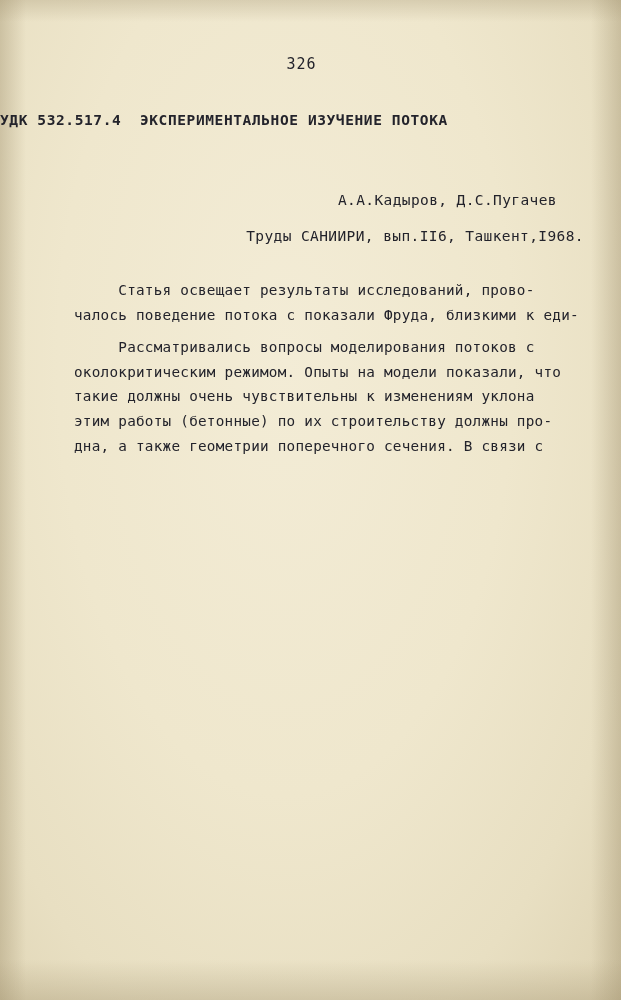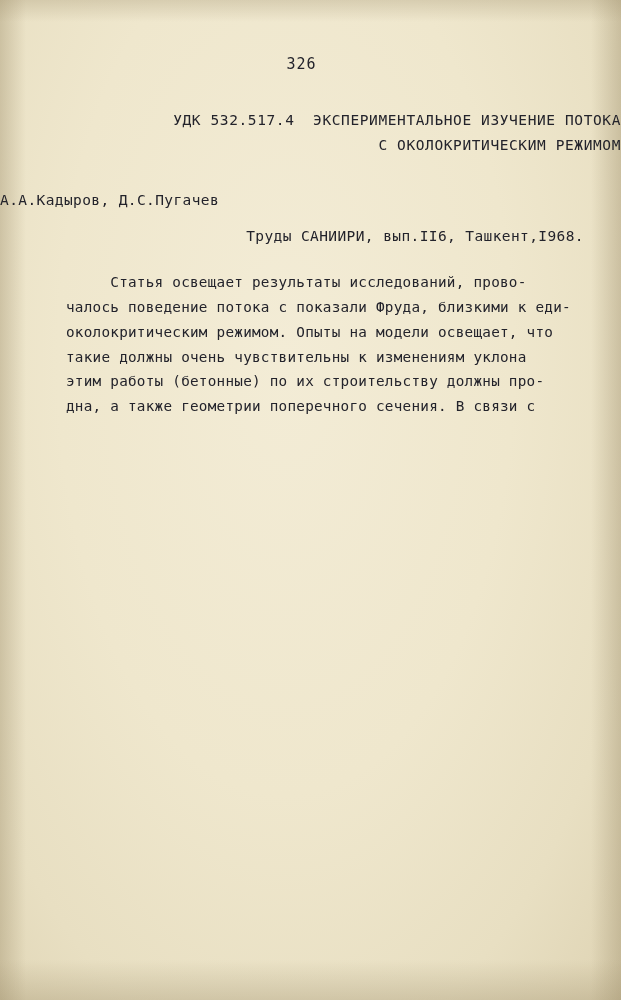--- a/index.html
+++ b/index.html
@@ -61,36 +61,38 @@
     font-size: 15px;
     letter-spacing: 1px;
     color: #23232b;
   }
 
   .title-block {
     position: absolute;
     top: 108px;
     left: 0;
     right: 0;
-    text-align: right;
+    text-align: left;
     font-size: 14.5px;
     line-height: 25px;
     letter-spacing: 0.6px;
     color: #23232b;
+    font-weight: bold;
   }
   .title-line {
     display: block;
     white-space: pre;
   }
 
   .authors {
     position: absolute;
     top: 192px;
     left: 0;
     right: 64px;
+    text-align: right;
     font-size: 14.5px;
     letter-spacing: 0.4px;
     color: #23232b;
   }
 
   .source {
     position: absolute;
     top: 228px;
     left: 0;
     right: 37px;
@@ -104,21 +106,21 @@
     position: absolute;
     top: 270px;
     left: 66px;
     width: 492px;
     font-size: 14.3px;
     line-height: 24.6px;
     letter-spacing: 0.25px;
     color: #23232b;
   }
   .abstract p {
-    margin: 0;
+    margin: 8px;
   }
   .abstract p + p {
     margin-top: 1px;
   }
   .abstract .ln {
     display: block;
     white-space: pre;
   }
 </style>
 </head>
@@ -129,33 +131,33 @@
 <div class="paper-edge-right"></div>
 <div class="paper-edge-top"></div>
 <div class="paper-edge-bottom"></div>
 
 <div class="content">
 
   <div class="page-number">326</div>
 
   <div class="title-block">
     <span class="title-line">УДК 532.517.4  ЭКСПЕРИМЕНТАЛЬНОЕ ИЗУЧЕНИЕ ПОТОКА</span>
-    <span class="title-line">С ОКОЛОКРИТИЧЕСКИМ РЕЖИМОМ</span>
   </div>
 
   <div class="authors">А.А.Кадыров,  Д.С.Пугачев</div>
 
   <div class="source">Труды САНИИРИ, вып.II6,  Ташкент,I968.</div>
 
   <div class="abstract">
     <p>
       <span class="ln">     Статья освещает результаты исследований, прово-</span>
       <span class="ln">чалось поведение потока с показали Фруда, близкими к еди-</span>
     </p>
     <p>
-      <span class="ln">околокритическим режимом. Опыты на модели освещает, что</span>
+      <span class="ln">     Рассматривались вопросы моделирования потоков с</span>
+      <span class="ln">околокритическим режимом. Опыты на модели показали, что</span>
       <span class="ln">такие должны очень чувствительны к изменениям уклона</span>
       <span class="ln">этим работы (бетонные) по их строительству должны про-</span>
       <span class="ln">дна, а также геометрии поперечного сечения. В связи с</span>
     </p>
   </div>
 
 </div>
 
 </body></html>

